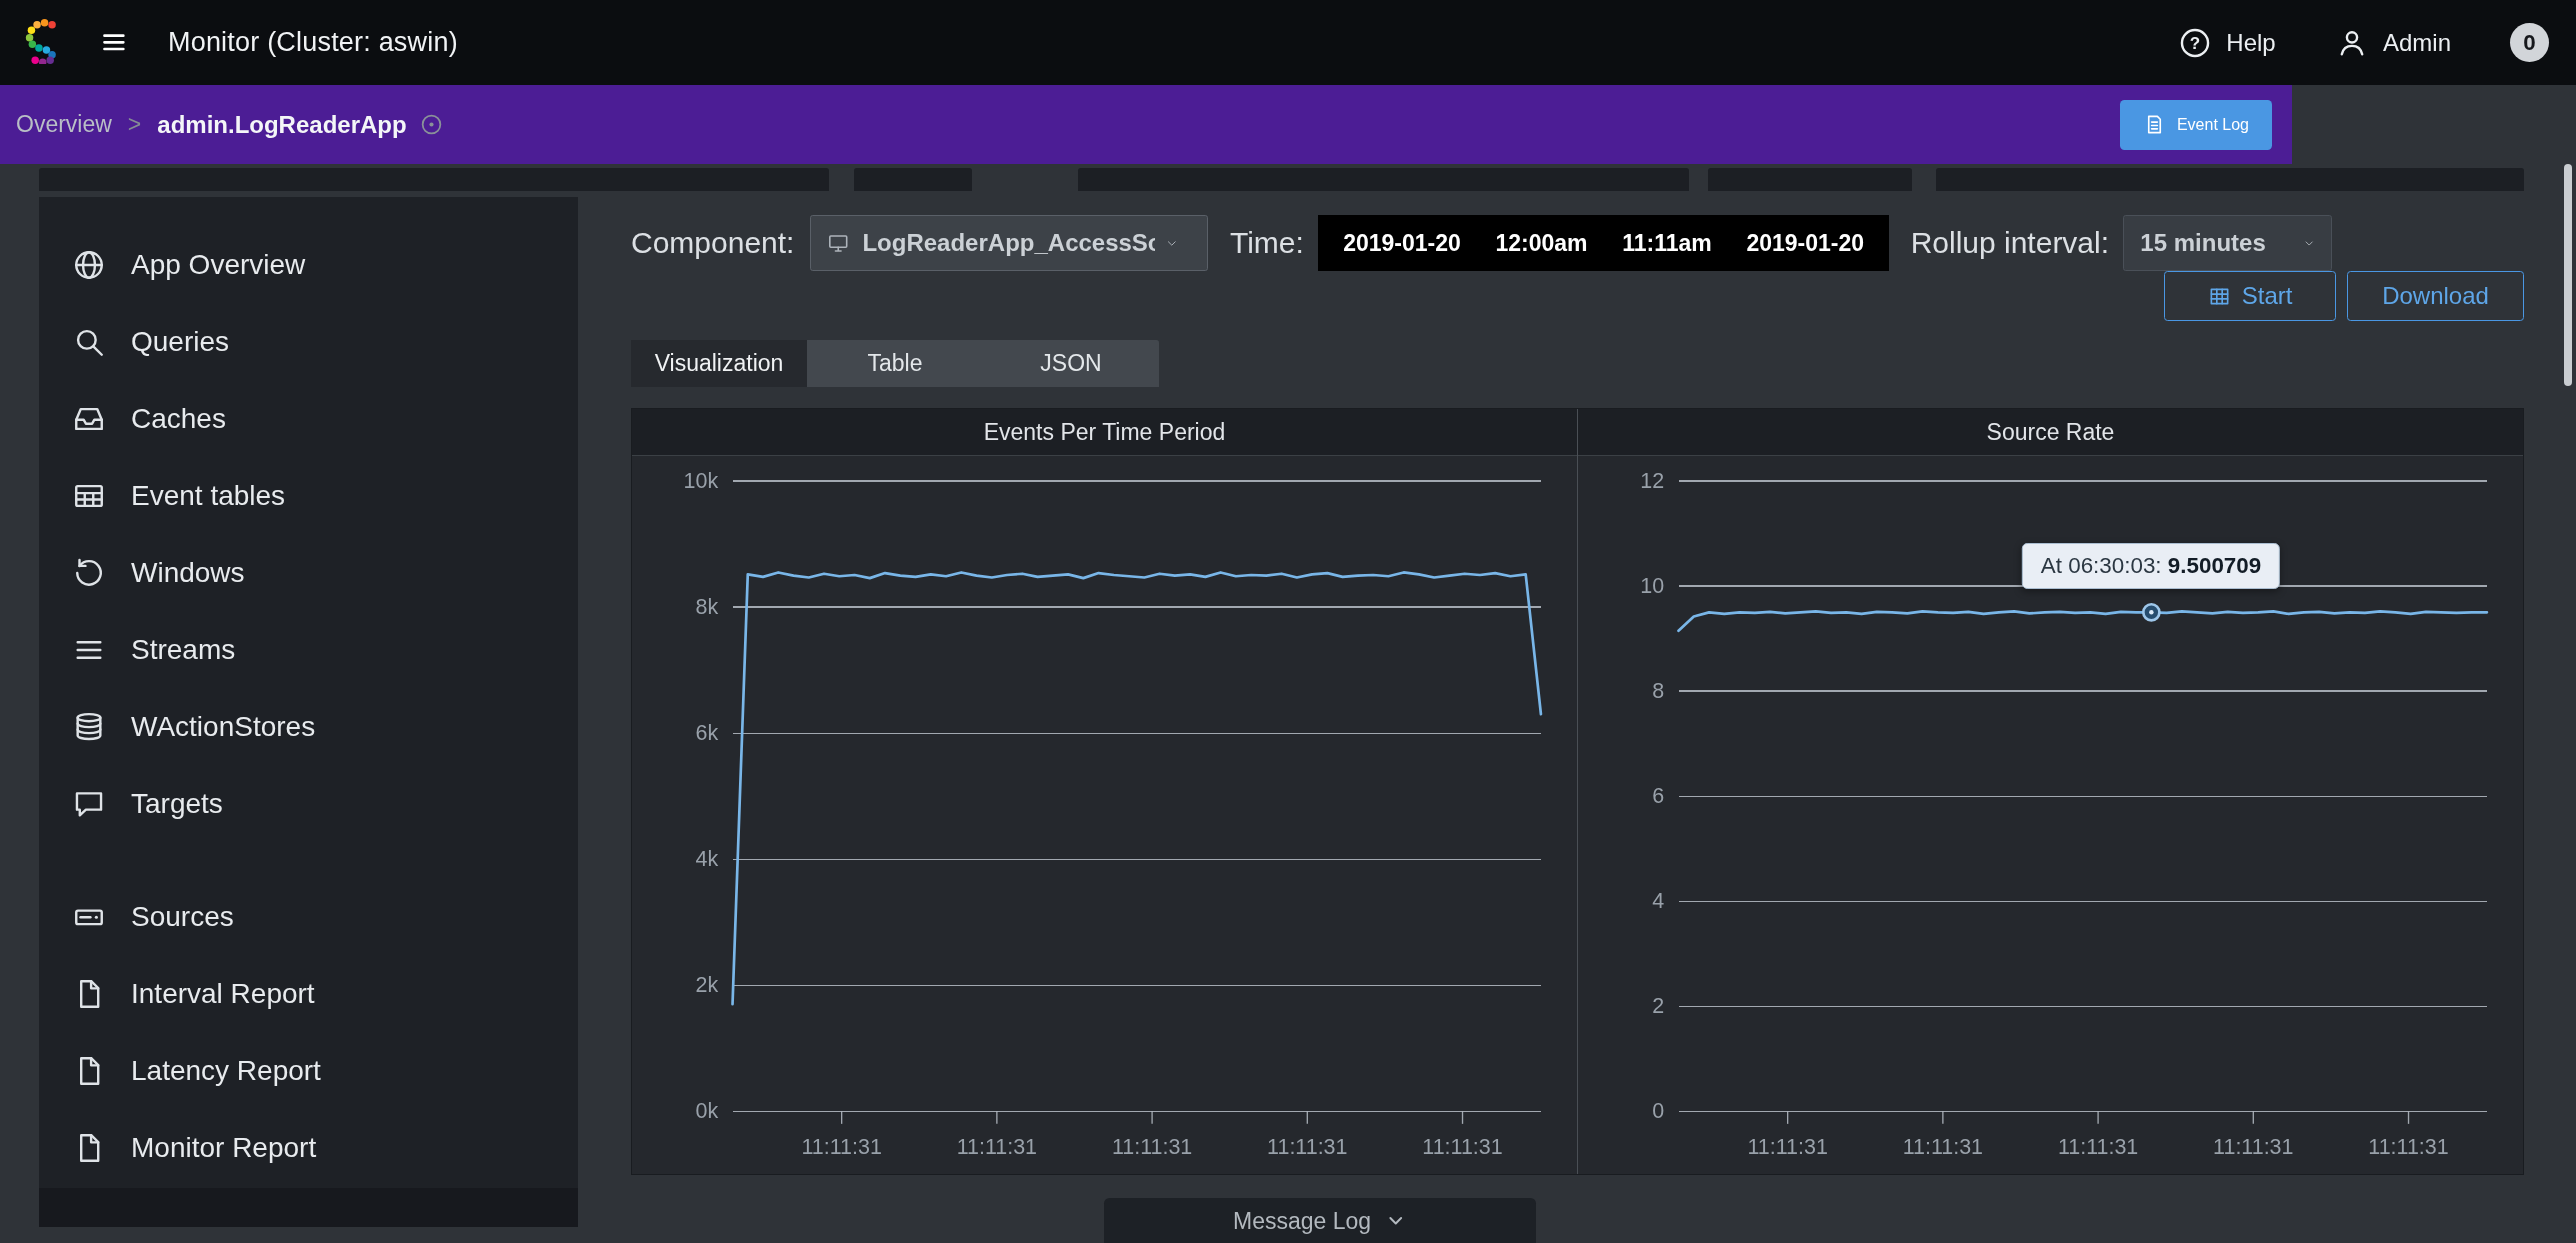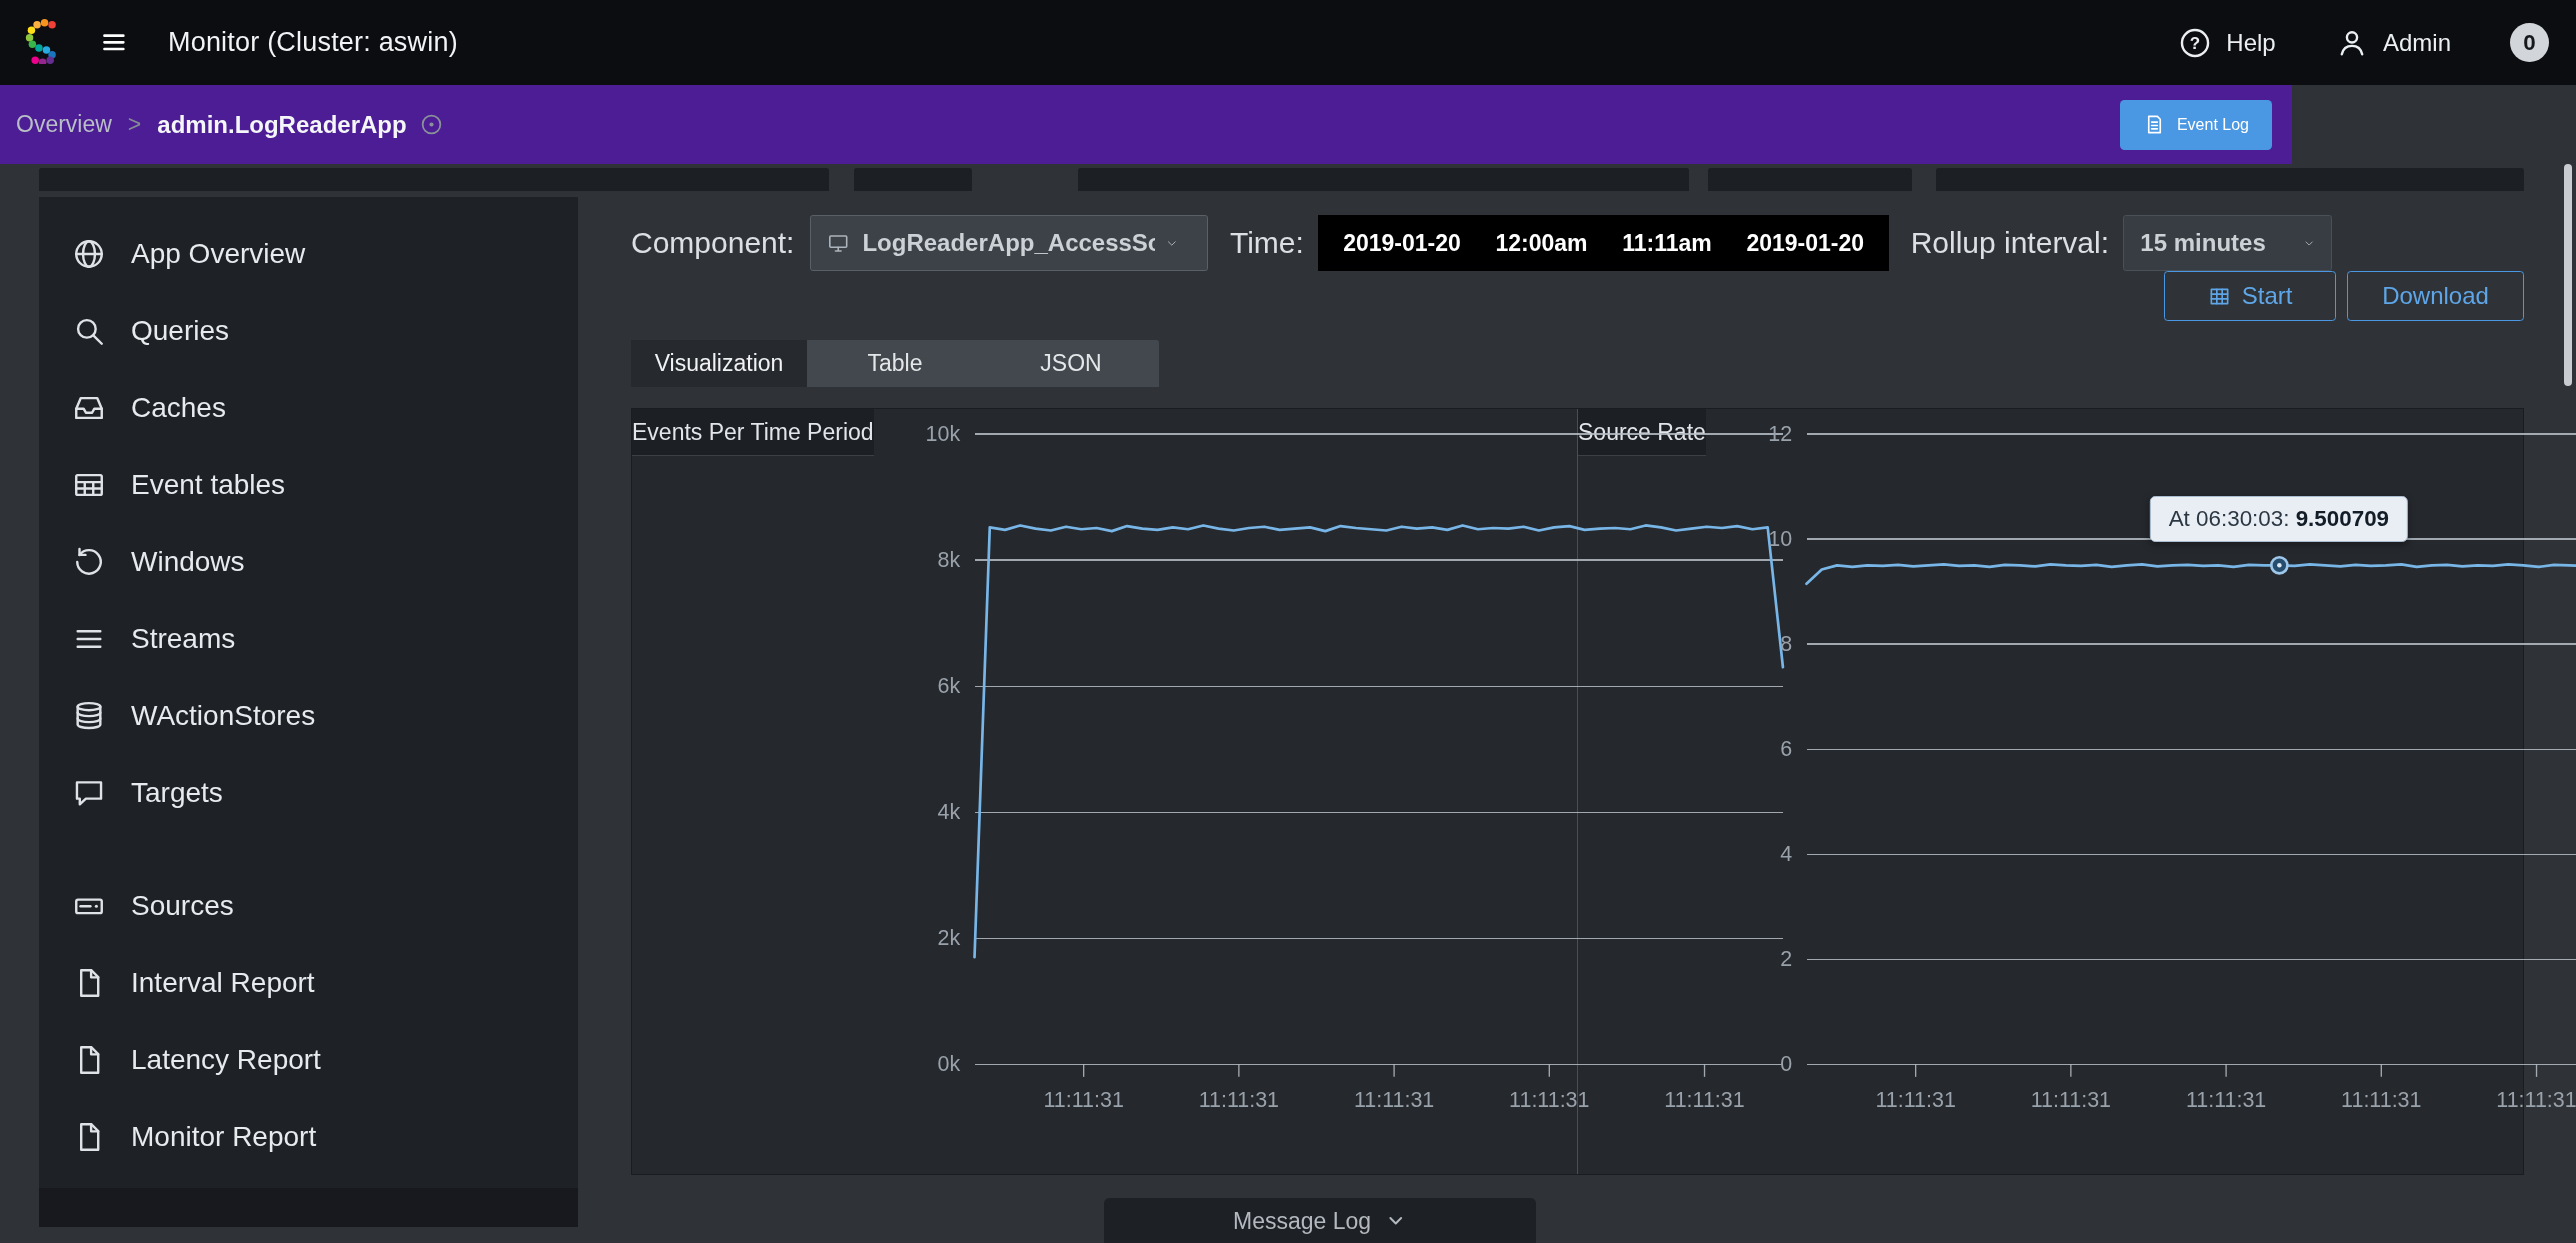--- a/index.html
+++ b/index.html
@@ -27,21 +27,21 @@
   .crumb-sep { color: #858c94; font-size: 23px; margin: 0 16px; }
   .crumb-current { color: #f4f6f8; font-size: 24px; font-weight: bold; }
   .crumb-status { width: 25px; height: 25px; color: #8a9199; margin-left: 12.5px; }
   .eventlog-btn { margin-left: auto; height: 50px; padding: 0 23px; background: #4a97e3; border-radius: 4.5px; display: flex; align-items: center; gap: 10.7px; color: #fff; font-size: 16px; cursor: pointer; }
   .eventlog-btn .ic { width: 23px; height: 23px; }
 
   
   .card-edge { position: absolute; top: 168px; height: 23px; background: #1c1f24; border-radius: 2.7px 2.7px 0 0; }
 
   
-  .sidebar { position: absolute; left: 39px; top: 197px; width: 539px; height: 991px; background: #1e2126; padding-top: 18px; overflow: hidden; }
+  .sidebar { position: absolute; left: 39px; top: 197px; width: 539px; height: 991px; background: #1e2126; padding-top: 29px; overflow: hidden; }
   .side-item { height: 77px; display: flex; align-items: center; padding-left: 33px; gap: 25px; color: #e8ebee; font-size: 28px; cursor: pointer; }
   .side-item.group-start { margin-top: 36px; }
   .side-item .icon { width: 34px; height: 34px; flex: 0 0 auto; color: #dfe3e7; }
   .sidebar-strip { position: absolute; left: 39px; top: 1188px; width: 539px; height: 39px; background: #17191e; }
 
   
   .main { position: absolute; left: 631px; top: 164px; width: 1893px; height: 1079px; }
 
   .toolbar { position: absolute; left: 0; top: 51px; width: 100%; height: 56px; display: flex; align-items: center; }
   .tlabel { color: #dce0e4; font-size: 30px; white-space: nowrap; }
@@ -59,21 +59,21 @@
   .obtn { height: 50px; border: 1.8px solid #4a97e3; border-radius: 3.6px; color: #5ea6e8; background: transparent; font-size: 24px; display: flex; align-items: center; justify-content: center; gap: 10.7px; cursor: pointer; font-family: inherit; }
   .obtn .ic { width: 23px; height: 23px; }
   .btn-start { width: 172px; }
   .btn-download { width: 177px; }
 
   .tabs { position: absolute; left: 0; top: 176px; height: 47px; display: flex; background: #43484e; border-radius: 2.7px 2.7px 0 0; }
   .tab { width: 176px; height: 47px; display: flex; align-items: center; justify-content: center; color: #e3e7ea; font-size: 23px; cursor: pointer; }
   .tab.active { background: #26292e; color: #f0f2f4; }
 
   .charts { position: absolute; left: 0; top: 244px; width: 100%; height: 767px; display: flex; border: 0.9px solid #191c20; }
-  .panel { flex: 1 1 0; background: #25282d; display: flex; flex-direction: row; min-width: 0; }
+  .panel { flex: 1 1 0; background: #25282d; display: flex; flex-direction: column; min-width: 0; justify-content: flex-end; }
   .panel + .panel { border-left: 0.9px solid #4a4f55; }
   .panel-head { height: 47px; background: #1c1f24; border-bottom: 0.9px solid #3b4045; display: flex; align-items: center; justify-content: center; color: #e2e5e9; font-size: 23px; flex: 0 0 auto; }
   .plot { position: relative; flex: 1 1 auto; }
 
   .chart-tooltip { position: absolute; transform: translate(-50%, -100%); background: #e9eef5; border: 0.9px solid #aabdd0; border-radius: 5.4px; padding: 9px 18px; font-size: 22.4px; color: #2b3742; white-space: nowrap; box-shadow: 0 2.7px 7.2px rgba(0,0,0,.35); }
   .chart-tooltip b { color: #131d27; }
 
   
   .msglog { position: absolute; left: 1104px; top: 1198px; width: 432px; height: 46px; background: #1d2126; border-radius: 5.4px 5.4px 0 0; display: flex; align-items: center; justify-content: center; gap: 14.3px; color: #b3b9bf; font-size: 23px; cursor: pointer; }
   .msglog .ic { width: 21.5px; height: 21.5px; }

